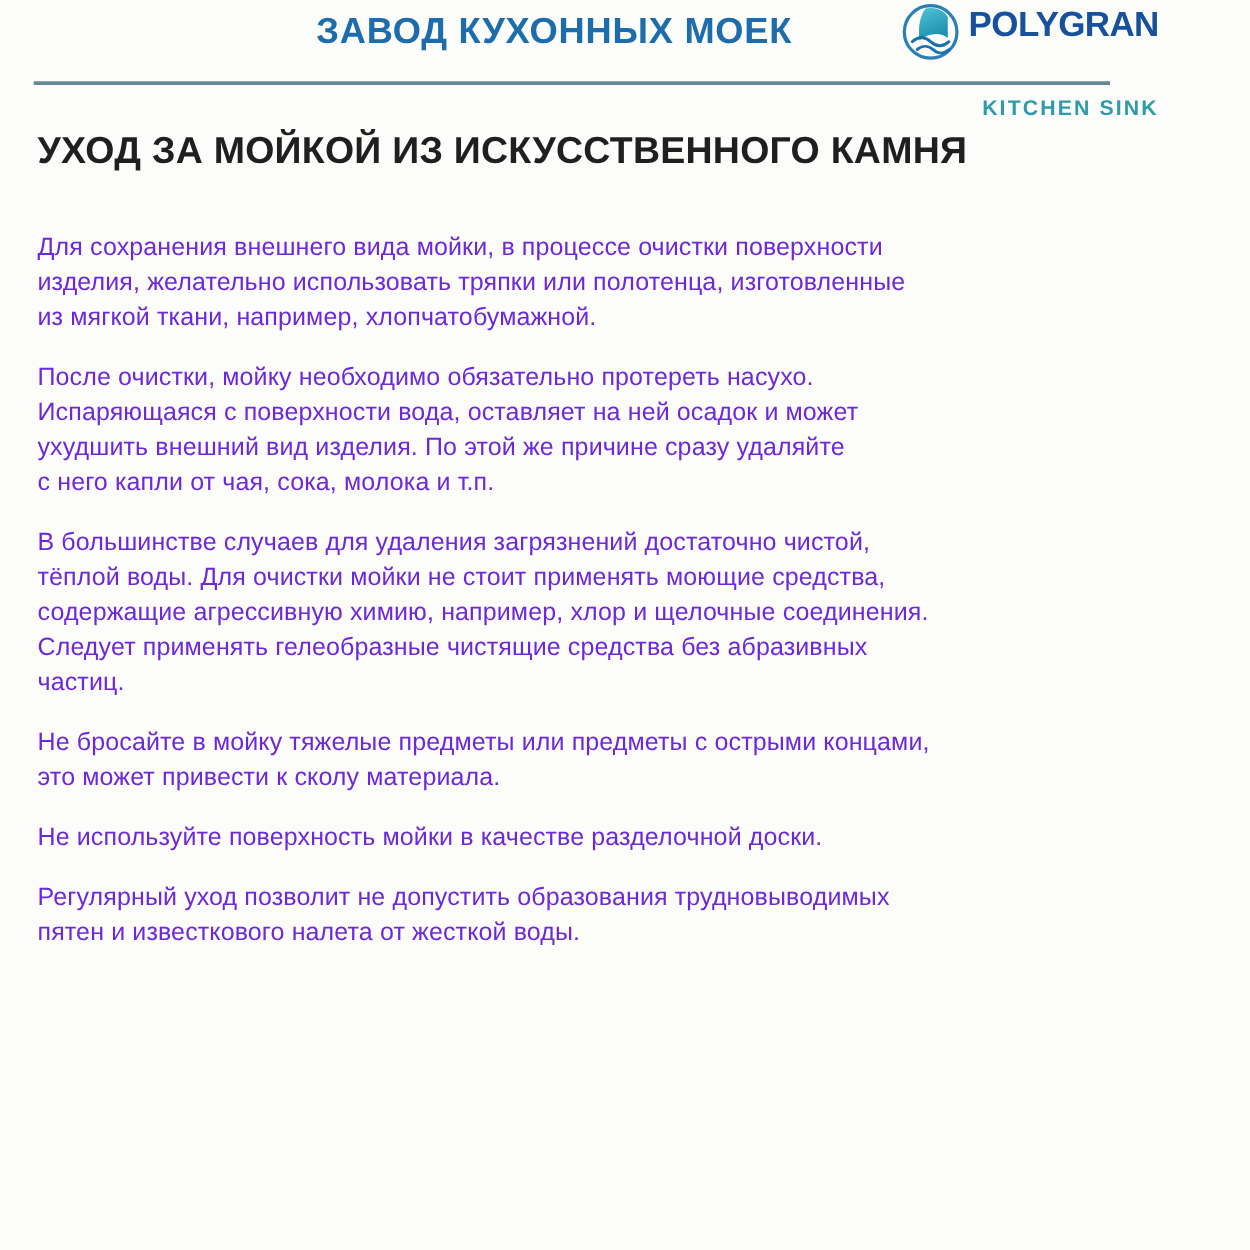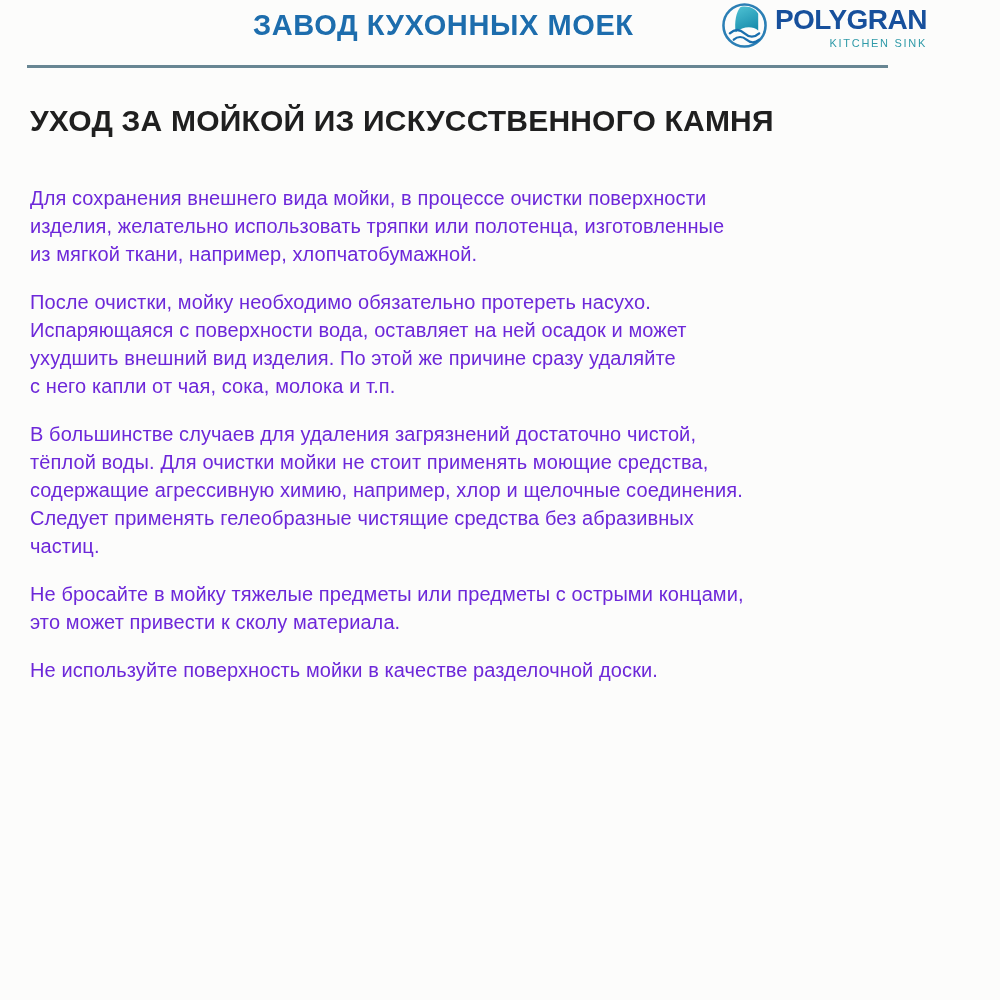--- a/index.html
+++ b/index.html
@@ -19,28 +19,28 @@
     position: absolute; left: 253px; top: 9px;
     font-size: 29px; font-weight: bold;
     color: #1d6dad; letter-spacing: 0.6px;
     white-space: nowrap;
   }
   .logo {
     position: absolute; top: 2px; right: 25px;
     display: flex; align-items: flex-start; gap: 7px;
   }
   .logo-icon svg { width: 47px; height: 47px; display: block; }
-  .logo-text { display: flex; flex-direction: column; align-items: flex-end; }
+  .logo-text { display: flex; flex-direction: column; align-items: flex-end; gap: 40px; }
   .logo-name {
     font-size: 28px; font-weight: bold; color: #17509c;
     letter-spacing: -0.5px; line-height: 30px; margin-top: 3px;
     white-space: nowrap;
   }
   .logo-tagline {
-    font-size: 11px; font-weight: normal; color: #2f9aa8;
+    font-size: 17px; font-weight: bold; color: #2f9aa8;
     letter-spacing: 1.7px; margin-top: 2px; white-space: nowrap;
   }
   .divider {
     position: absolute; left: 27px; top: 65px;
     width: 861px; height: 3px;
     background: #688693;
   }
   
   main {
     position: absolute; left: 30px; top: 104px; width: 940px;
@@ -110,15 +110,17 @@
 содержащие агрессивную химию, например, хлор и щелочные соединения.
 Следует применять гелеобразные чистящие средства без абразивных
 частиц.</p>
 
     <p class="para">Не бросайте в мойку тяжелые предметы или предметы с острыми концами,
 это может привести к сколу материала.</p>
 
 
     <p class="para">Не используйте поверхность мойки в качестве разделочной доски.</p>
 
+    <p class="para">Регулярный уход позволит не допустить образования трудновыводимых
+пятен и известкового налета от жесткой воды.</p>
   </main>
 
 </div>
 
 </body></html>

